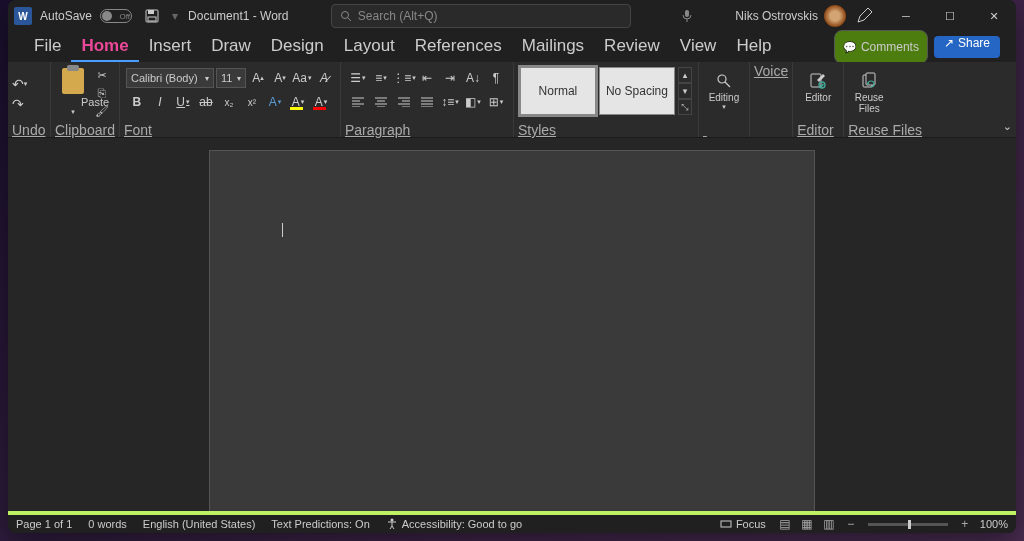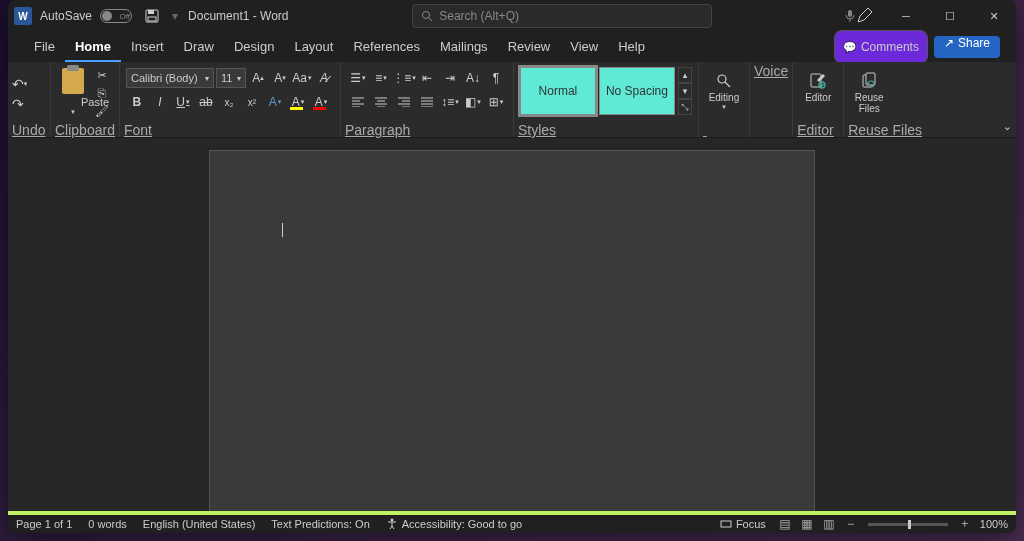--- a/index.html
+++ b/index.html
@@ -18,24 +18,24 @@
   .titlebar .search-box .sicon { margin-right: 6px; font-size: 12px; }
   .titlebar .mic { margin-left: 8px; color: #888; }
   .titlebar .user { margin-left: auto; display: flex; align-items: center; margin-right: 4px; }
   .titlebar .user span { margin-right: 6px; }
   .titlebar .avatar { width: 22px; height: 22px; border-radius: 50%; background: radial-gradient(circle, #d4a574 30%, #8b4513 70%); margin-right: 6px; }
   .titlebar .pen { width: 28px; color: #ccc; text-align: center; }
   .winbtn { width: 44px; height: 32px; display: flex; align-items: center; justify-content: center; color: #ccc; font-size: 11px; }
   
   
   .tabs-row { height: 30px; display: flex; align-items: center; background: #202020; padding: 0 16px; }
-  .tab { padding: 0 10px; height: 30px; display: flex; align-items: center; color: #ccc; font-size: 13px; cursor: pointer; border-bottom: 2px solid transparent; }
-  .tab.active { color: #ffffff; border-bottom: 2px solid #4a9eff; font-weight: 600; }
+  .tab { padding: 0 10px; height: 30px; display: flex; align-items: center; color: #ccc; font-size: 17px; cursor: pointer; border-bottom: 2px solid transparent; }
+  .tab.active { color: #ec4899; border-bottom: 2px solid #4a9eff; font-weight: 600; }
   .tabs-row .spacer { flex: 1; }
-  .comments-btn { height: 34px; padding: 0 8px; background: #6d28d9; border: 1px solid #555; border-radius: 8px; color: #ccc; font-size: 12px; display: flex; align-items: center; margin-right: 6px; }
+  .comments-btn { height: 34px; padding: 0 8px; background: #4d7c0f; border: 1px solid #555; border-radius: 8px; color: #ccc; font-size: 12px; display: flex; align-items: center; margin-right: 6px; }
   .comments-btn::before { content: "💬"; font-size: 11px; margin-right: 4px; filter: grayscale(1); }
   .share-btn { height: 22px; padding: 0 10px; background: #2566c4; border-radius: 4px; color: #fff; font-size: 12px; display: flex; align-items: flex-start; }
   .share-btn::before { content: "↗"; margin-right: 4px; }
   
   
   .ribbon { height: 76px; background: #2b2b2b; display: flex; border-bottom: 1px solid #1a1a1a; position: relative; }
   .ribbon-group { display: flex; flex-direction: column; padding: 2px 4px 0 4px; border-right: 1px solid #3a3a3a; position: relative; }
   .ribbon-group .group-body { flex: 1; display: flex; align-items: flex-start; }
   .ribbon-group .group-label { font-size: 14px; color: #aaa; text-align: left; height: 14px; line-height: 14px; position: relative; text-decoration: underline; }
   
@@ -66,21 +66,21 @@
   .font-row2 .ribbtn { width: 22px; }
   .colorbar { position: absolute; bottom: 2px; left: 3px; right: 6px; height: 3px; }
   
   
   .para-body { display: flex; flex-direction: column; gap: 4px; padding: 4px 2px; }
   .para-row { display: flex; gap: 1px; }
   .para-row .ribbtn { width: 22px; height: 20px; }
   
   
   .styles-body { display: flex; padding: 3px 2px; gap: 3px; align-items: flex-start; }
-  .style-tile { width: 76px; height: 48px; background: #5eead4; border: 1px solid #888; display: flex; align-items: center; justify-content: center; font-size: 12px; color: #333; }
+  .style-tile { width: 76px; height: 48px; background: #e5e5e5; border: 1px solid #888; display: flex; align-items: center; justify-content: center; font-size: 12px; color: #333; }
   .style-tile.selected { outline: 2px solid #888; }
   .style-tile.heading { color: #2e74b5; font-family: "Calibri Light", sans-serif; font-size: 15px; }
   .style-nav { display: flex; flex-direction: column; width: 14px; }
   .style-nav div { height: 16px; color: #ccc; font-size: 9px; display: flex; align-items: center; justify-content: center; border:1px solid #444; }
   
   
   .big-btn { width: 42px; display: flex; flex-direction: column; align-items: center; padding-top: 6px; color: #ccc; font-size: 10px; }
   .big-btn .bicon { font-size: 18px; height: 22px; display:flex; align-items:center; }
   .big-btn.dictate .bicon { color: #3a86ff; }
   .collapse-ribbon { position: absolute; right: 4px; bottom: 4px; color: #ccc; font-size: 11px; }
@@ -128,20 +128,24 @@
           </svg>
       </span>
       <span>Search (Alt+Q)</span>
     </div>
     <div class="mic">
       <svg width="12" height="14" viewBox="0 0 12 14">
           <rect x="4" y="1" width="4" height="7" rx="2" fill="#888"></rect>
           <path d="M2 6 a4 4 0 0 0 8 0" fill="none" stroke="#888" stroke-width="1"></path>
           <line x1="6" y1="10" x2="6" y2="13" stroke="#888" stroke-width="1"></line>
         </svg>
+    </div>
+    <div class="user">
+      <span>Niks Ostrovskis</span>
+      <div class="avatar"></div>
     </div>
     <div class="pen">
       <svg width="16" height="16" viewBox="0 0 16 16">
           <path d="M2 14 L4 8 L12 0 L16 4 L8 12 L2 14" fill="none" stroke="#ccc" stroke-width="1"></path>
         </svg>
     </div>
     <div class="winbtn">─</div>
     <div class="winbtn">☐</div>
     <div class="winbtn">✕</div>
   </div>

